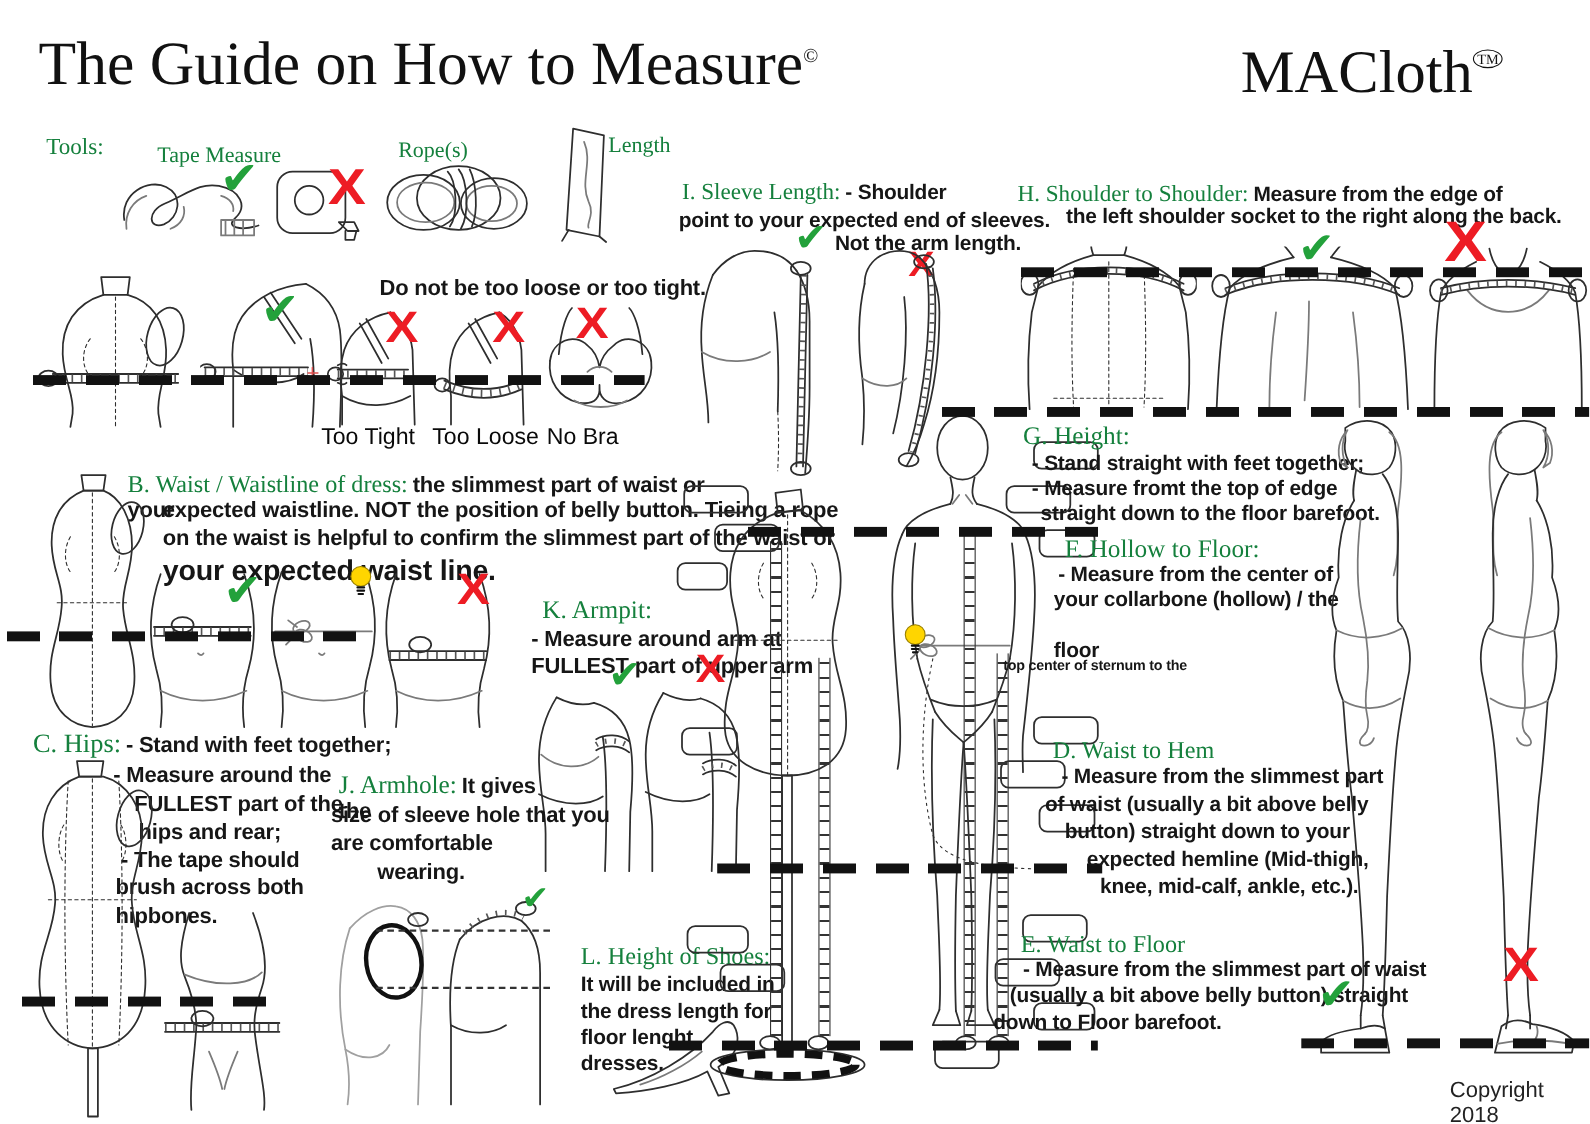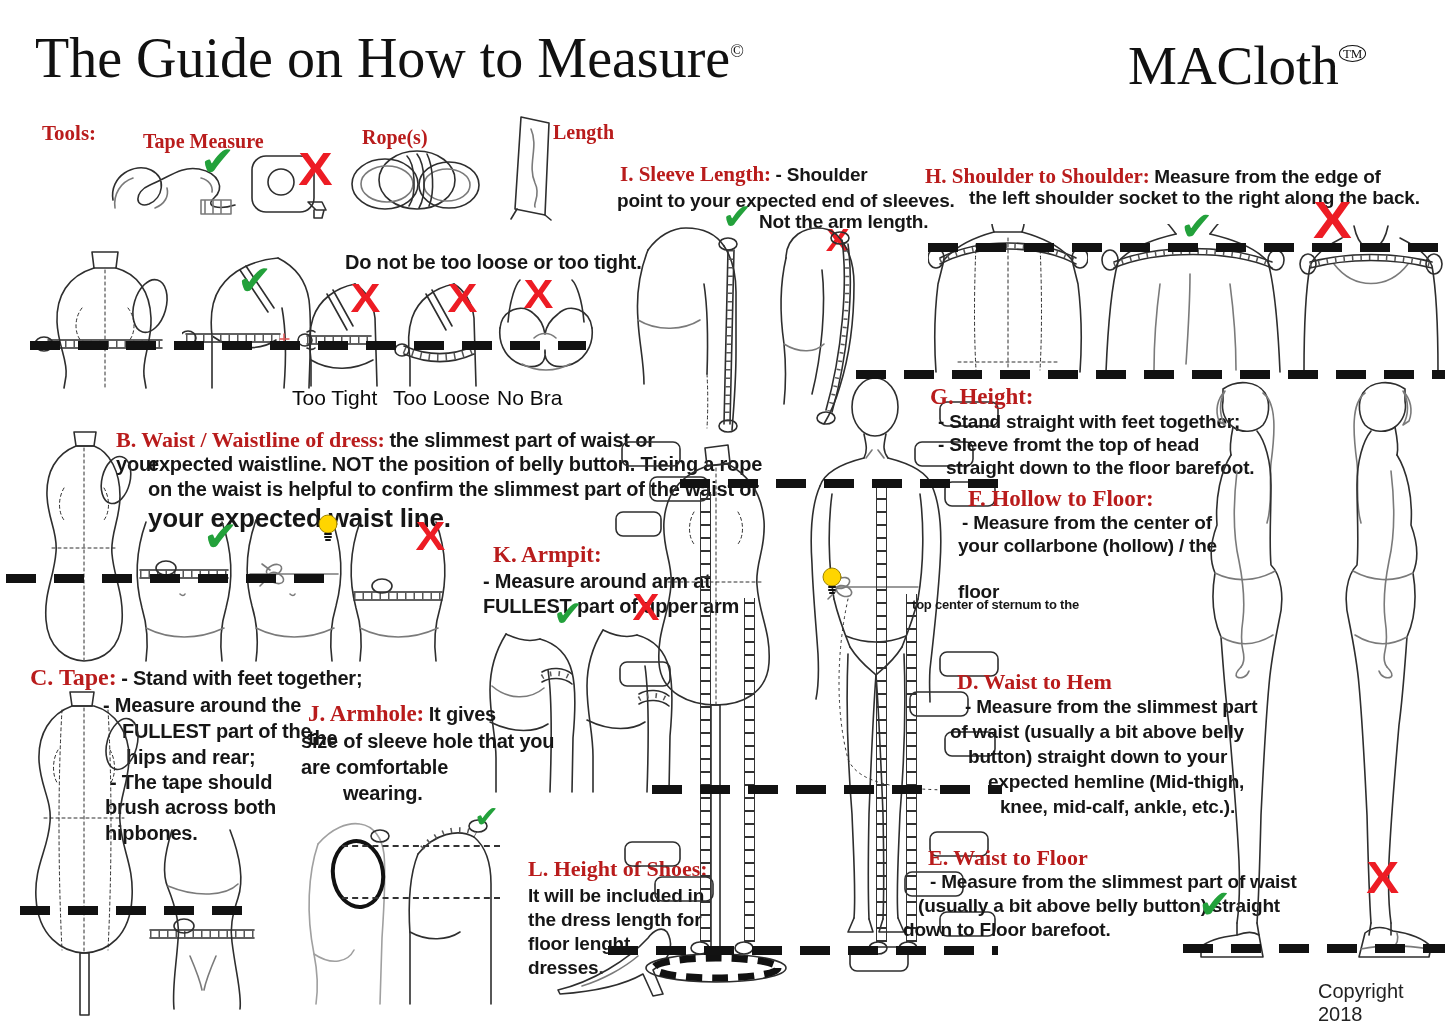--- a/index.html
+++ b/index.html
@@ -1,19 +1,19 @@
 <!DOCTYPE html>
 <html><head>
 <meta charset="utf-8">
 <style>
   html,body{margin:0;padding:0;background:#fff;}
   .canvas{position:relative;width:1445px;height:1022px;background:#fff;overflow:hidden;
           font-family:"Liberation Sans",sans-serif;color:#111;}
   .abs{position:absolute;}
-  .hd{font-family:"Liberation Serif",serif;font-weight:700;color:#b91c1c;}
+  .hd{font-family:"Liberation Serif",serif;font-weight:400;color:#15803d;}
   .serif{font-family:"Liberation Serif",serif;}
   .body{font-family:"Liberation Sans",sans-serif;font-weight:700;color:#161616;letter-spacing:-0.2px;}
   .cap{font-family:"Liberation Sans",sans-serif;font-weight:400;color:#0a0a0a;}
   .check{color:#23A13B;font-family:"DejaVu Sans",sans-serif;font-weight:700;line-height:1;}
   .cross{color:#ED1C24;font-family:"Liberation Sans",sans-serif;font-weight:700;line-height:1;transform:scaleX(1.12);display:inline-block;}
   .dline{background:repeating-linear-gradient(90deg,#121212 0 30px,transparent 30px 48px);height:9px;}
   .dline-thin{border-top:2.5px dashed #333;height:0;}
   .vtape{width:9px;border-left:1.6px solid #333;border-right:1.6px solid #333;
          background:repeating-linear-gradient(0deg,#333 0 2px,transparent 2px 13px);}
   svg.line *{stroke:#2e2e2e;fill:none;stroke-width:1.6;stroke-linecap:round;stroke-linejoin:round;}
@@ -248,21 +248,21 @@
       <path d="M62,13 C80,18 90,30 94,46 C98,62 97,92 95,114 L94,170"></path>
       <path d="M70,44 C74,72 74,112 72,170"></path>
       <path d="M28,8 C18,24 12,44 12,64 C12,92 18,110 18,134 L18,170"></path>
       <path d="M12,98 C36,110 58,108 70,100"></path>
       <path d="M64,72 C72,67 86,67 94,74 M64,82 C72,77 86,77 94,84"></path>
       <path d="M64,77 C72,72 86,72 94,79" class="tick" style="stroke:#555;stroke-width:5;"></path>
     </svg>
   </div>
 
   <div class="abs" style="left:30px;top:664px;width:420px;">
-    <span class="hd" style="font-size:24px;">C. Tape:</span>
+    <span class="hd" style="font-size:24px;">C. Hips:</span>
     <span class="body" style="font-size:20px;">- Stand with feet together;</span>
   </div>
   <div class="abs body" style="left:103px;top:694px;font-size:20px;">- Measure around the</div>
   <div class="abs body" style="left:122px;top:720px;font-size:20px;">FULLEST part of the</div>
   <div class="abs body" style="left:126px;top:746px;font-size:20px;">hips and rear;</div>
   <div class="abs body" style="left:110px;top:771px;font-size:20px;">- The tape should</div>
   <div class="abs body" style="left:105px;top:796px;font-size:20px;">brush across both</div>
   <div class="abs body" style="left:105px;top:822px;font-size:20px;">hipbones.</div>
 
   <div class="abs" style="left:18px;top:688px;">
@@ -487,21 +487,21 @@
     </svg>
   </div>
 
   <div class="abs dline" style="left:856px;top:370px;width:589px;"></div>
   <div class="abs dline" style="left:680px;top:479px;width:330px;"></div>
   <div class="abs dline" style="left:652px;top:785px;width:350px;"></div>
   <div class="abs dline" style="left:608px;top:946px;width:390px;"></div>
 
   <div class="abs hd" style="left:930px;top:384px;font-size:23px;">G. Height:</div>
   <div class="abs body" style="left:938px;top:411px;font-size:19px;">- Stand straight with feet together;</div>
-  <div class="abs body" style="left:938px;top:434px;font-size:19px;">- Sleeve fromt the top of head</div>
+  <div class="abs body" style="left:938px;top:434px;font-size:19px;">- Measure fromt the top of edge</div>
   <div class="abs body" style="left:946px;top:457px;font-size:19px;">straight down to the  floor barefoot.</div>
 
   <div class="abs hd" style="left:968px;top:486px;font-size:23px;">F. Hollow to Floor:</div>
   <div class="abs body" style="left:962px;top:512px;font-size:19px;">- Measure from the center of</div>
   <div class="abs body" style="left:958px;top:535px;font-size:19px;">your collarbone (hollow) / the</div>
   <div class="abs body" style="left:912px;top:558px;font-size:13px;margin-top:39px;">top center of sternum to the</div>
   <div class="abs body" style="left:958px;top:581px;font-size:19px;">floor</div>
 
   <div class="abs hd" style="left:957px;top:669px;font-size:22px;">D. Waist to Hem</div>
   <div class="abs body" style="left:965px;top:696px;font-size:19px;">- Measure from the slimmest part</div>

